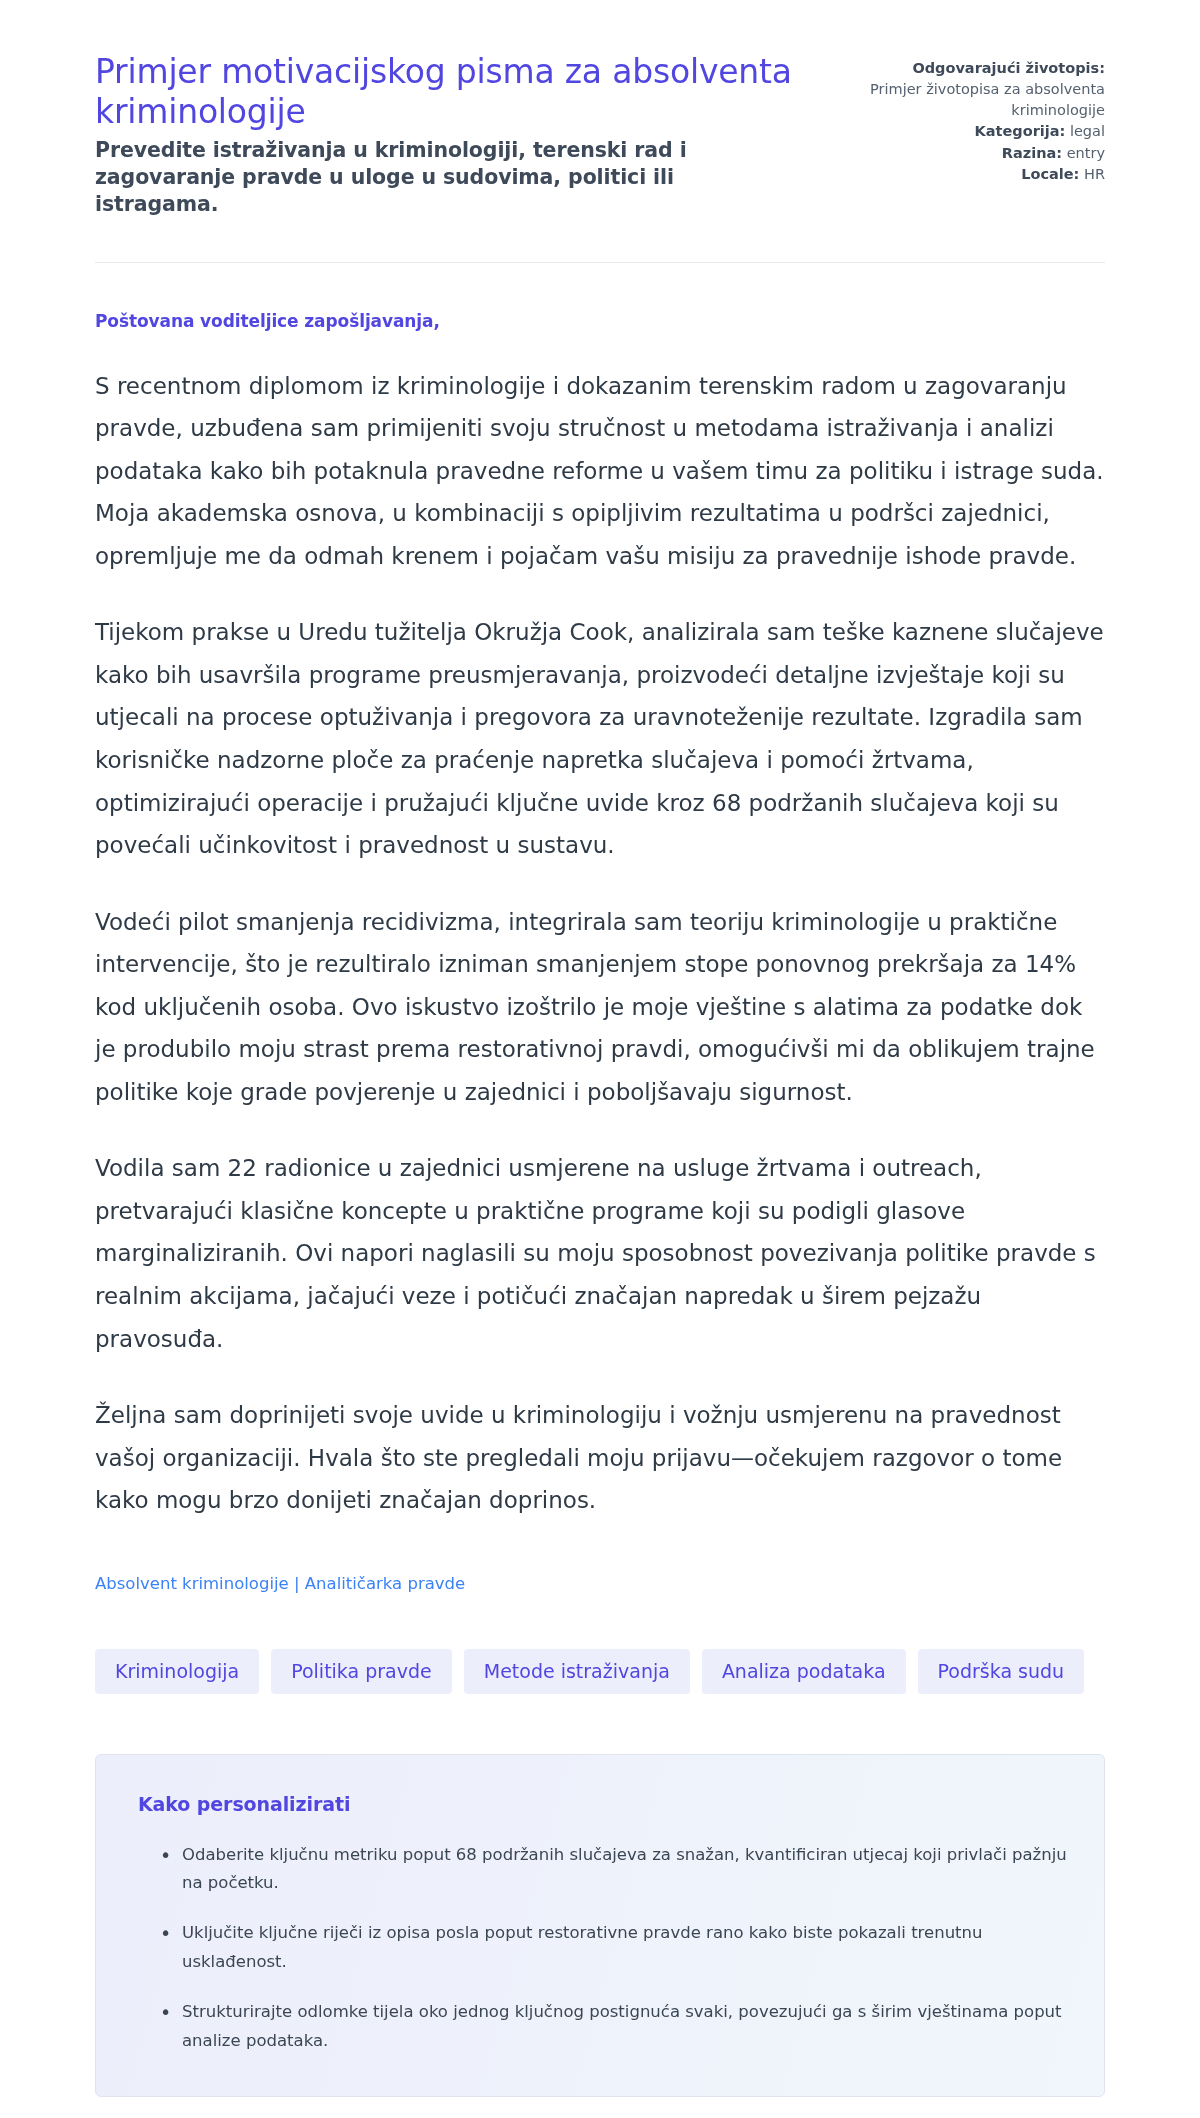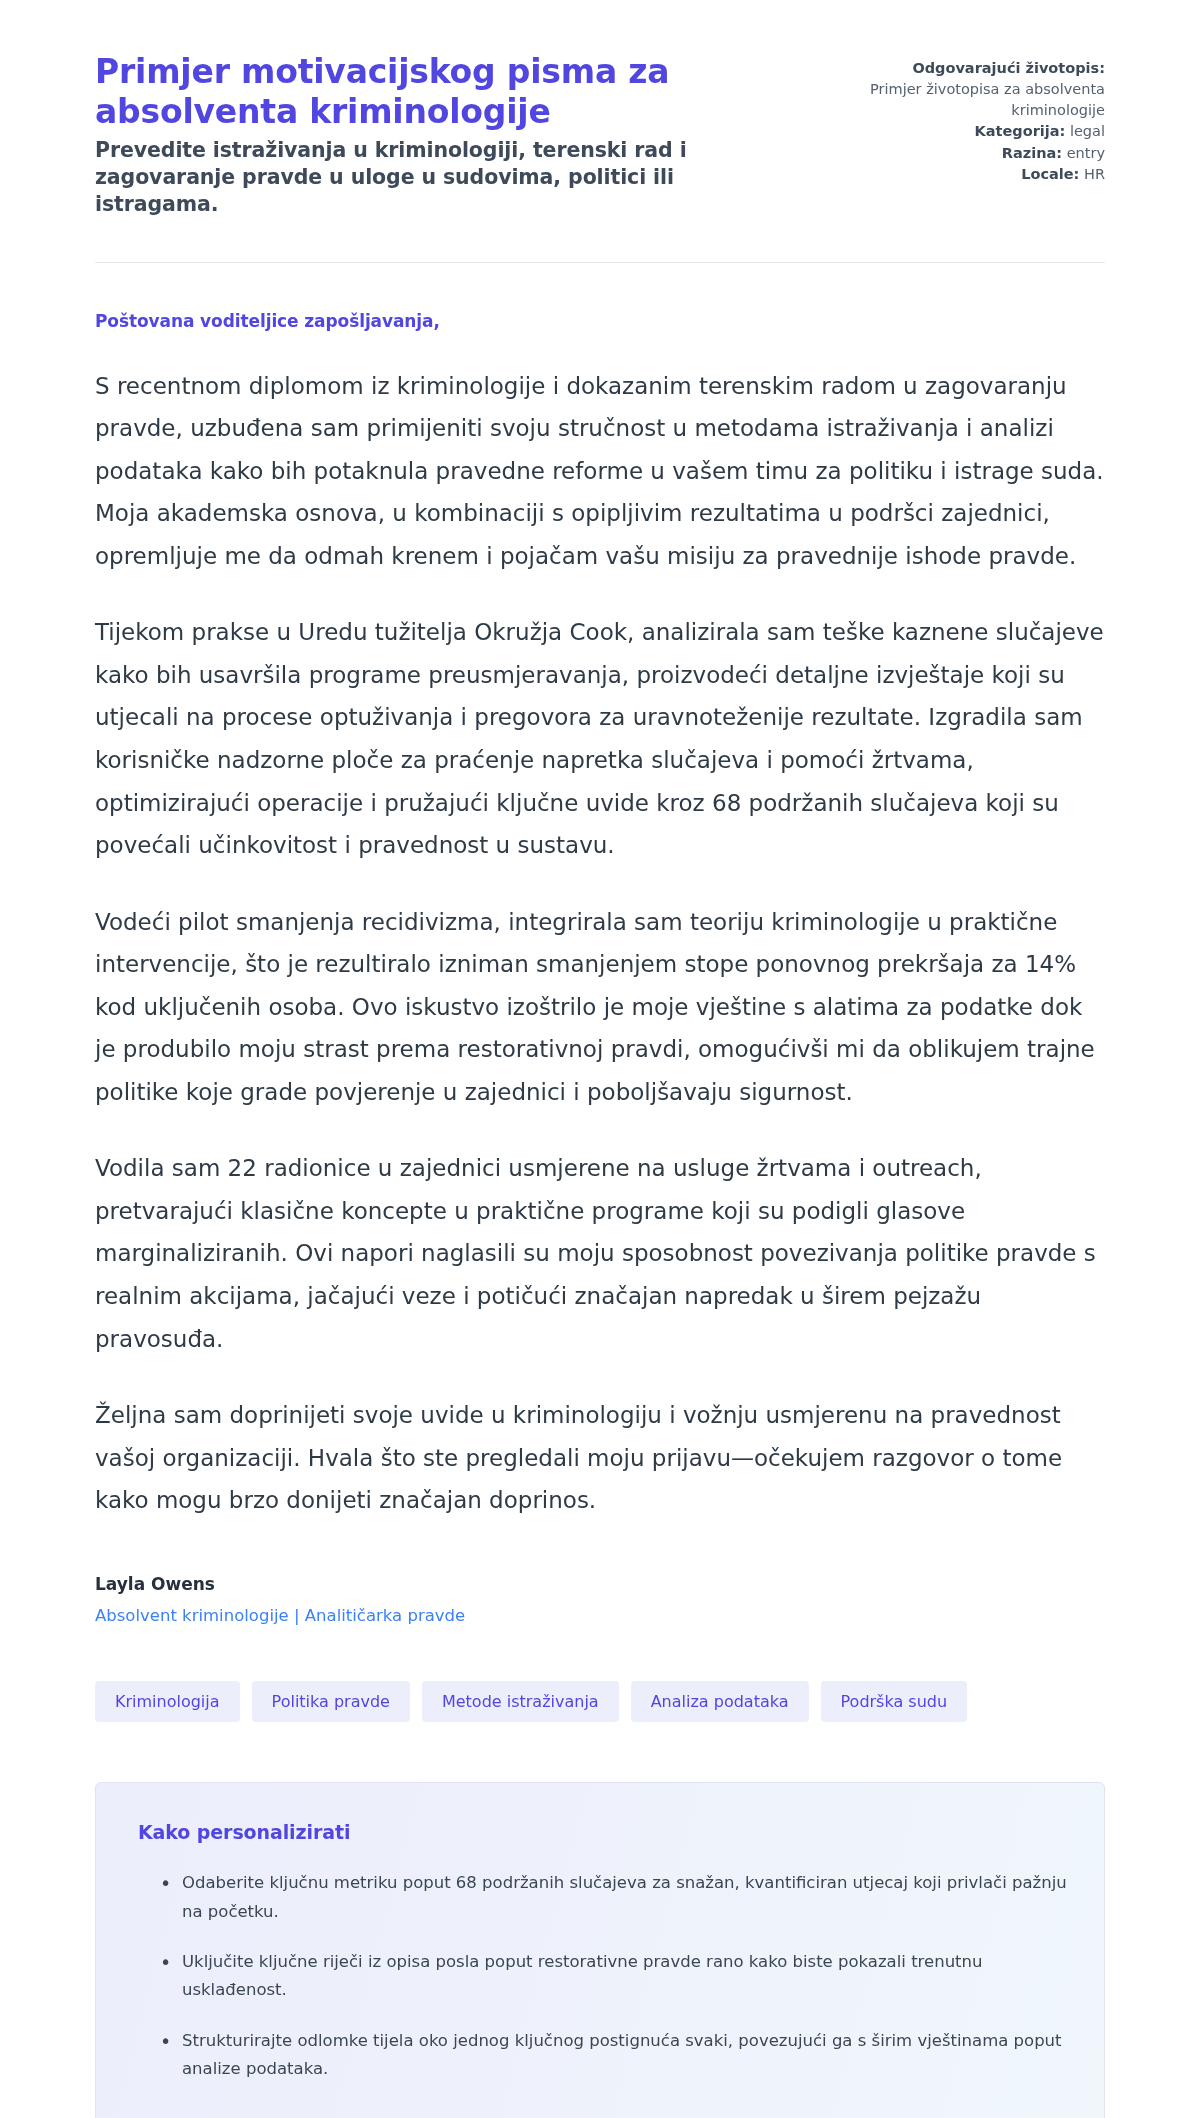--- a/index.html
+++ b/index.html
@@ -30,21 +30,21 @@
     padding-top: 52px;
     gap: 40px;
   }
   .header-left {
     flex: 1 1 auto;
     max-width: 700px;
   }
   .doc-title {
     font-size: 33px;
     line-height: 1.22;
-    font-weight: 700;
+    font-weight: 400;
     color: #5146e0;
     margin: 0;
     letter-spacing: -0.2px;
   }
   .doc-subtitle {
     font-size: 20.5px;
     line-height: 1.32;
     font-weight: 700;
     color: #3e4a59;
     margin: 4px 0 0 0;
@@ -112,21 +112,21 @@
   
   .tags {
     display: flex;
     flex-wrap: wrap;
     gap: 12px;
     margin-top: 56px;
   }
   .tag-chip {
     background: #eceefb;
     color: #5146e0;
-    font-size: 16px;
+    font-size: 19px;
     padding: 12px 20px;
     border-radius: 4px;
     white-space: nowrap;
     font-weight: 400;
     line-height: 1.1;
   }
 
   
   .tips-panel {
     margin-top: 60px;
@@ -207,21 +207,20 @@
 
     <div>
       <p class="body-para">S recentnom diplomom iz kriminologije i dokazanim terenskim radom u zagovaranju pravde, uzbuđena sam primijeniti svoju stručnost u metodama istraživanja i analizi podataka kako bih potaknula pravedne reforme u vašem timu za politiku i istrage suda. Moja akademska osnova, u kombinaciji s opipljivim rezultatima u podršci zajednici, opremljuje me da odmah krenem i pojačam vašu misiju za pravednije ishode pravde.</p>
       <p class="body-para">Tijekom prakse u Uredu tužitelja Okružja Cook, analizirala sam teške kaznene slučajeve kako bih usavršila programe preusmjeravanja, proizvodeći detaljne izvještaje koji su utjecali na procese optuživanja i pregovora za uravnoteženije rezultate. Izgradila sam korisničke nadzorne ploče za praćenje napretka slučajeva i pomoći žrtvama, optimizirajući operacije i pružajući ključne uvide kroz 68 podržanih slučajeva koji su povećali učinkovitost i pravednost u sustavu.</p>
       <p class="body-para">Vodeći pilot smanjenja recidivizma, integrirala sam teoriju kriminologije u praktične intervencije, što je rezultiralo izniman smanjenjem stope ponovnog prekršaja za 14% kod uključenih osoba. Ovo iskustvo izoštrilo je moje vještine s alatima za podatke dok je produbilo moju strast prema restorativnoj pravdi, omogućivši mi da oblikujem trajne politike koje grade povjerenje u zajednici i poboljšavaju sigurnost.</p>
       <p class="body-para">Vodila sam 22 radionice u zajednici usmjerene na usluge žrtvama i outreach, pretvarajući klasične koncepte u praktične programe koji su podigli glasove marginaliziranih. Ovi napori naglasili su moju sposobnost povezivanja politike pravde s realnim akcijama, jačajući veze i potičući značajan napredak u širem pejzažu pravosuđa.</p>
       <p class="body-para">Željna sam doprinijeti svoje uvide u kriminologiju i vožnju usmjerenu na pravednost vašoj organizaciji. Hvala što ste pregledali moju prijavu—očekujem razgovor o tome kako mogu brzo donijeti značajan doprinos.</p>
     </div>
 
     <div class="signature">
-      <p class="sig-name">Layla Owens</p>
       <p class="sig-role">Absolvent kriminologije | Analitičarka pravde</p>
     </div>
 
     <div class="tags">
       <span class="tag-chip">Kriminologija</span>
       <span class="tag-chip">Politika pravde</span>
       <span class="tag-chip">Metode istraživanja</span>
       <span class="tag-chip">Analiza podataka</span>
       <span class="tag-chip">Podrška sudu</span>
     </div>

